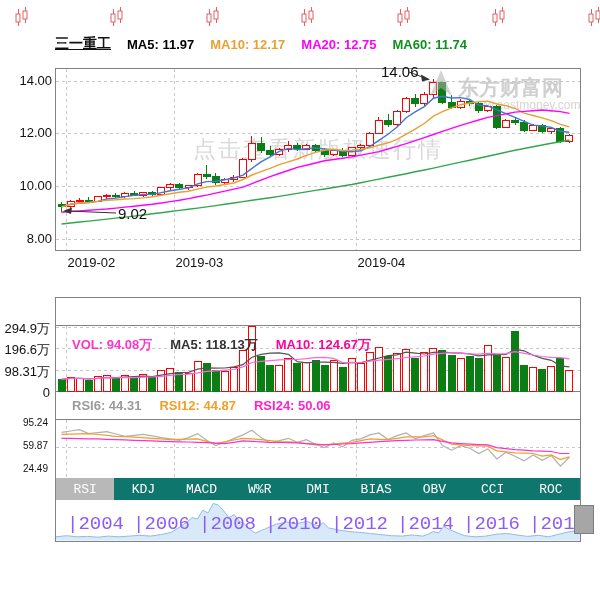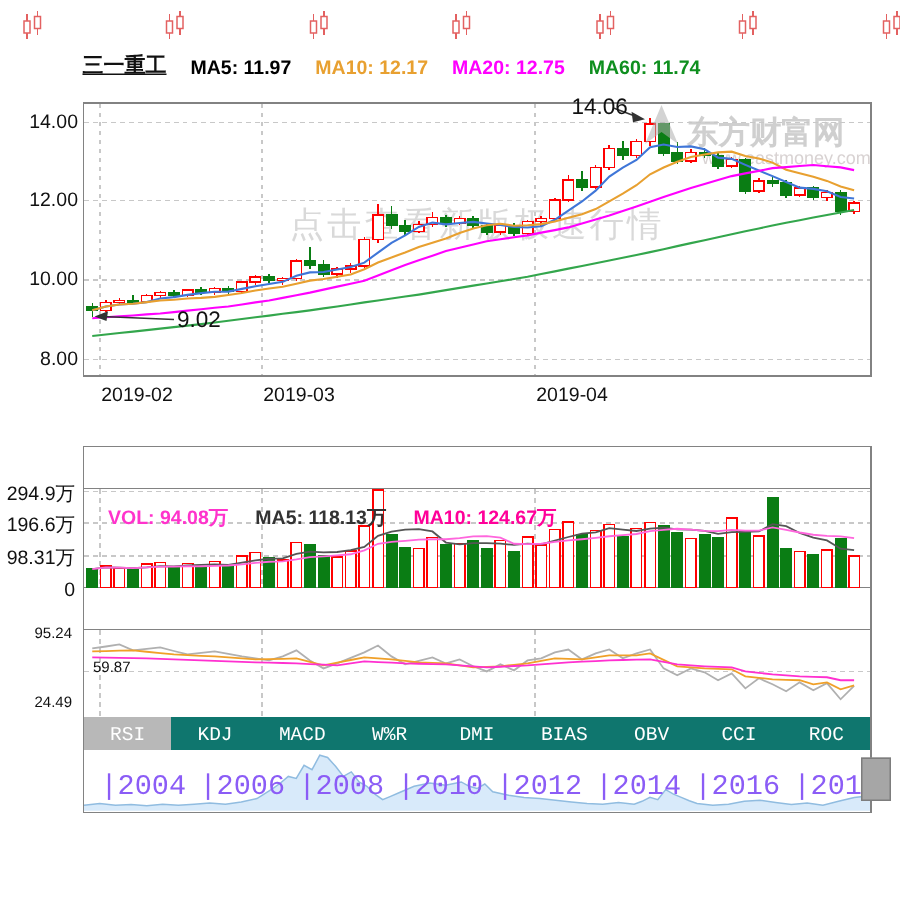--- a/index.html
+++ b/index.html
@@ -322,33 +322,38 @@
       <div class="xtick" style="left: 357.5px; top: 255px;">2019-04</div>
     </div>
   <div id="volYTicks">
       <div class="ytick" style="left: 0px; top: 319.5px;">294.9万</div>
       <div class="ytick" style="left: 0px; top: 341.167px;">196.6万</div>
       <div class="ytick" style="left: 0px; top: 362.831px;">98.31万</div>
       <div class="ytick" style="left: 0px; top: 384.5px;">0</div>
     </div>
   <div id="rsiYTicks">
       <div class="ytick-s" style="left: 0px; top: 416.5px;">95.24</div>
-      <div class="ytick-s" style="left: 11px; top: 439.986px; padding-left: 28px;">59.87</div>
+      <div class="ytick-s" style="left: 0px; top: 439.986px;">59.87</div>
       <div class="ytick-s" style="left: 0px; top: 463.478px;">24.49</div>
     </div>
 
   <div class="annot" style="left:118px;top:205px;text-align:center;">9.02</div>
   <div class="annot" style="left:381px;top:63px;">14.06</div>
 
   <div class="panel-hdr" style="left:72px;top:303px;margin-top:33px;">
     <span id="volLbl" style="color: rgb(255, 51, 204);">VOL: 94.08万</span>
     <span id="volMa5Lbl" style="color: rgb(51, 51, 51);">MA5: 118.13万</span>
     <span id="volMa10Lbl" style="color: rgb(255, 0, 153);">MA10: 124.67万</span>
   </div>
 
+  <div class="panel-hdr" style="left:72px;top:398px;">
+    <span id="rsi6Lbl" style="color: rgb(154, 154, 154);">RSI6: 44.31</span>
+    <span id="rsi12Lbl" style="color: rgb(240, 160, 40);">RSI12: 44.87</span>
+    <span id="rsi24Lbl" style="color: rgb(255, 34, 204);">RSI24: 50.06</span>
+  </div>
 
   <div class="tabbar" id="tabbar">
       <div class="tab sel">RSI</div>
       <div class="tab">KDJ</div>
       <div class="tab">MACD</div>
       <div class="tab">W%R</div>
       <div class="tab">DMI</div>
       <div class="tab">BIAS</div>
       <div class="tab">OBV</div>
       <div class="tab">CCI</div>

